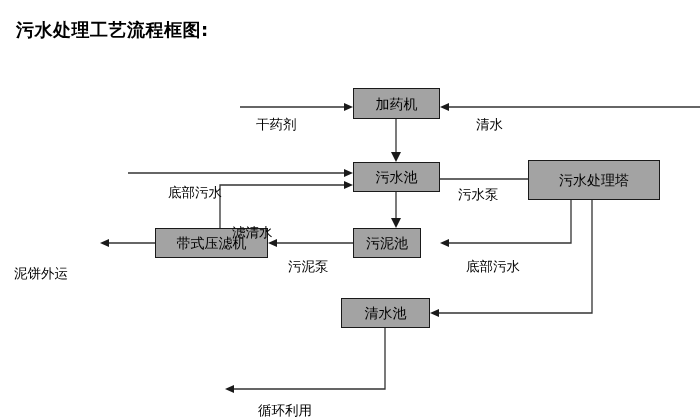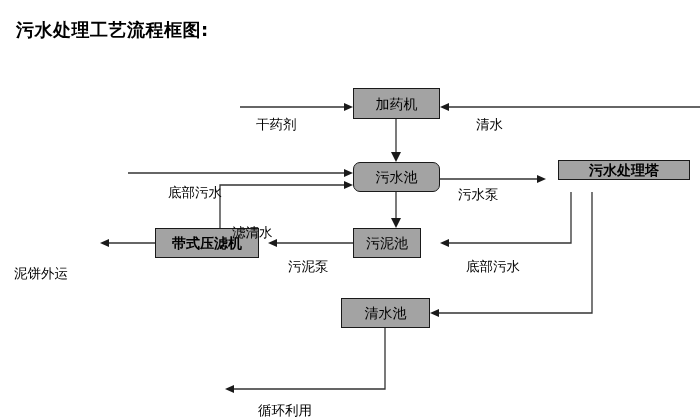--- a/index.html
+++ b/index.html
@@ -128,29 +128,29 @@
   <g>
     <polyline points="385,328 385,389 232,389"></polyline>
     <polygon class="head" points="225,389 234,385 234,393"></polygon>
   </g>
 </svg>
 
 <div class="node" style="left:353px; top:88px; width:87px; height:31px;">
   <span>加药机</span>
 </div>
 
-<div class="node" style="left:353px; top:162px; width:87px; height:30px;border-radius:7px;">
+<div class="node" style="left:353px; top:162px; width:87px; height:30px;">
   <span>污水池</span>
 </div>
 
-<div class="node" style="left:558px; top:160px; width:132px; height:20px;font-weight:bold;">
+<div class="node" style="left:528px; top:160px; width:132px; height:40px;">
   <span>污水处理塔</span>
 </div>
 
-<div class="node" style="left:155px; top:228px; width:104px; height:30px;font-weight:bold;">
+<div class="node" style="left:155px; top:228px; width:113px; height:30px;">
   <span>带式压滤机</span>
 </div>
 
 <div class="node" style="left:353px; top:228px; width:68px; height:30px;">
   <span>污泥池</span>
 </div>
 
 <div class="node" style="left:341px; top:298px; width:89px; height:30px;text-align:center;">
   <span>清水池</span>
 </div>

